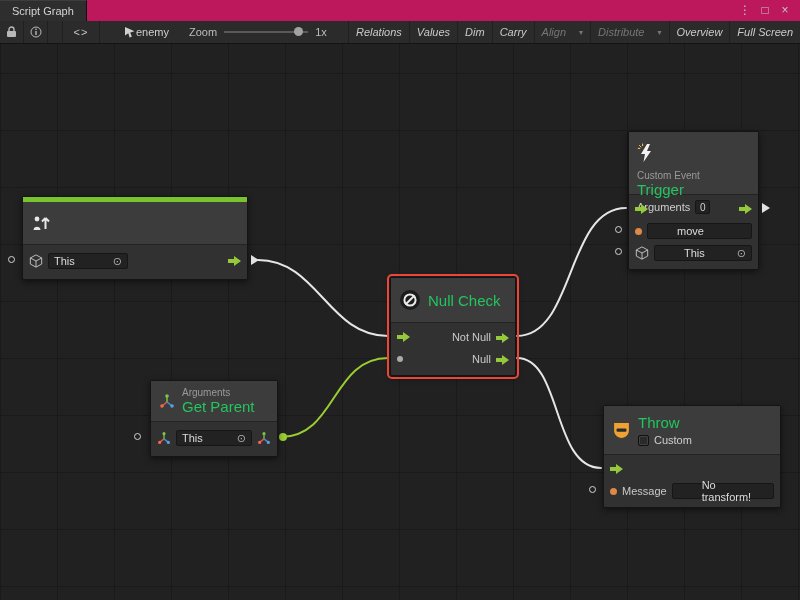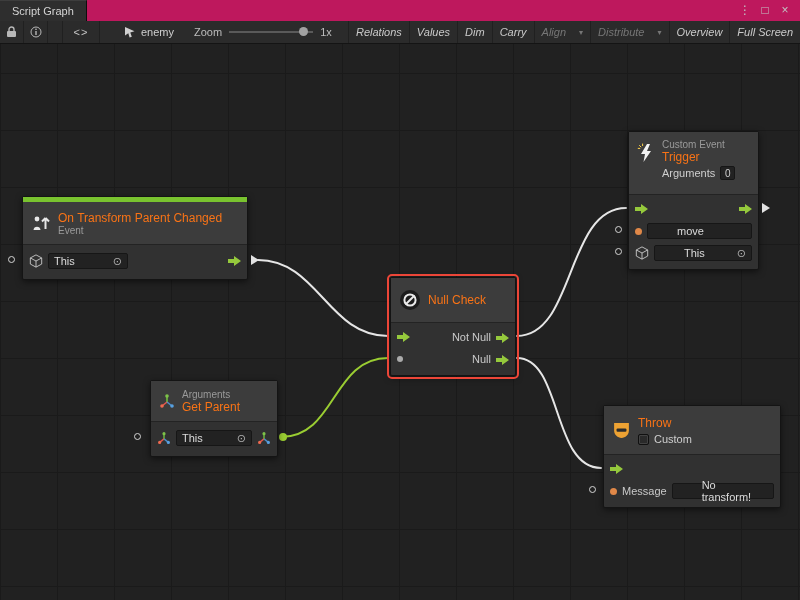--- a/index.html
+++ b/index.html
@@ -15,21 +15,21 @@
   .winctl { margin-left:auto; display:flex; align-items:center; gap:2px; padding-right:6px; }
   .wbtn { color:#c2c2c2; font-size:12px; width:18px; text-align:center; line-height:21px; }
 
   
   .toolbar { position:absolute; top:21px; left:0; right:0; height:23px; background:#2b2b2b;
              border-bottom:1px solid #141414; display:flex; align-items:center; z-index:10; }
   .tb-icon { display:flex; align-items:center; justify-content:center; width:24px; height:100%;
              border-right:1px solid #202020; }
   .tb-code { width:38px; margin-left:14px; border-left:1px solid #202020; color:#c4c4c4;
              font-size:11px; letter-spacing:1px; }
-  .graph-chip { display:flex; align-items:flex-end; gap:5px; margin-left:24px; color:#cfcfcf; font-size:11px; }
+  .graph-chip { display:flex; align-items:flex-end; margin-left:24px; color:#cfcfcf; font-size:11px; }
   .zoom-wrap { display:flex; align-items:center; gap:7px; margin-left:20px; color:#bdbdbd; font-size:11px; }
   .track { width:84px; height:2px; background:#5a5a5a; position:relative; }
   .handle { position:absolute; left:70px; top:-4px; width:9px; height:9px; border-radius:50%; background:#a2a2a2; }
   .tb-right { margin-left:auto; display:flex; height:100%;font-style:italic; }
   .tb-btn { display:flex; align-items:center; padding:0 7px; border-left:1px solid #202020;
             font-size:11px; color:#cacaca; gap:3px; white-space:nowrap; }
   .tb-btn.disabled { color:#767676;gap:13px; }
   .caret { font-size:8px; margin-top:1px; }
 
   
@@ -42,21 +42,21 @@
   .wires { position:absolute; left:0; top:0; z-index:1; pointer-events:none; }
   .wire { fill:none; stroke-width:2; stroke-linecap:round; }
 
   
   .node { position:absolute; background:#313131; border:1px solid #141414; border-radius:2px;
           box-shadow:0 2px 6px rgba(0,0,0,.5); z-index:2; color:#dcdcdc; }
   .node.selected { outline:2px solid #ec4638; outline-offset:1px; }
   .accent { height:5px; background:#79c32f; }
   .n-header { background:#3c3c3c; display:flex; align-items:center; gap:7px; padding:0 8px; }
   .n-titles { display:flex; flex-direction:column; justify-content:center; }
-  .n-title { font-size:12px; color:#f97316; white-space:nowrap; }
+  .n-title { font-size:15px; color:#22c55e; white-space:nowrap; }
   .n-sub, .n-cat { font-size:10px; color:#9a9a9a; white-space:nowrap; }
   .n-body { border-top:1px solid #232323; padding:3px 0 5px; }
   .port-row { display:flex; align-items:center; gap:5px; padding:0 6px; height:22px; }
   .row26 { height:26px; }
   .right-group { margin-left:auto; display:flex; align-items:flex-end; gap:5px; color:#c9c9c9; font-size:11px; }
   .ml-auto { margin-left:auto; }
   .field { background:#222; border:1px solid #161616; border-radius:2px; height:16px;
            display:flex; align-items:center; padding:0 5px; font-size:11px; color:#dcdcdc; }
   .obj-field { width:80px; justify-content:space-between; }
   .grow { flex:1;padding-left:29px; }
@@ -165,24 +165,20 @@
     </svg>
 
     <div class="node" style="left:22px; top:152px; width:226px;">
       <div class="accent"></div>
       <div class="n-header" style="height:42px;">
         <svg width="20" height="18" viewBox="0 0 20 18">
           <circle cx="6" cy="5" r="2.4" fill="#e8e8e8"></circle>
           <path d="M2.5 16 c0-4.5 7-4.5 7 0 Z" fill="#e8e8e8"></path>
           <path d="M14.5 15 V4 M14.5 4 l-3.5 3.5 M14.5 4 l3.5 3.5" stroke="#e8e8e8" stroke-width="2" fill="none"></path>
         </svg>
-        <div class="n-titles">
-          <div class="n-title">On Transform Parent Changed</div>
-          <div class="n-sub">Event</div>
-        </div>
       </div>
       <div class="n-body">
         <div class="port-row row26">
           <svg width="14" height="14" viewBox="0 0 16 16">
             <path d="M8 1 L14.5 4.5 V11.5 L8 15 L1.5 11.5 V4.5 Z" fill="none" stroke="#cfcfcf"></path>
             <path d="M1.5 4.5 L8 8 L14.5 4.5 M8 8 V15" fill="none" stroke="#cfcfcf"></path>
           </svg>
           <div class="field obj-field">
             <span>This</span>
             <span class="target">⊙</span>
@@ -262,21 +258,21 @@
             <line x1="8" y1="9" x2="13" y2="13" stroke="#4f8cc7" stroke-width="1.6"></line>
             <circle cx="8" cy="3" r="1.8" fill="#7ec24a"></circle>
             <circle cx="3" cy="13" r="1.8" fill="#ef6950"></circle>
             <circle cx="13" cy="13" r="1.8" fill="#57a0e0"></circle>
           </svg>
         </div>
       </div>
     </div>
 
     <div class="node" style="left:628px; top:87px; width:131px;">
-      <div class="n-header" style="height:62px; align-items:flex-start; padding-top:7px;">
+      <div class="n-header" style="height:62px; align-items:flex-start; padding-top:7px;flex-direction:column;">
         <svg width="18" height="20" viewBox="0 0 18 20" style="margin-top:4px;">
           <path d="M10 1 L4 11 h4 L6.5 19 L14 8 h-4 L13 1 Z" fill="#f2f2f2"></path>
           <path d="M2.2 2.2 l2 2 M5.6 0.6 v2.4 M0.8 5.4 h2.4" stroke="#ffd24a" stroke-width="1"></path>
         </svg>
         <div class="n-titles">
           <div class="n-cat">Custom Event</div>
           <div class="n-title">Trigger</div>
           <div class="args-row">
             <span>Arguments</span>
             <span class="args-box">0</span>

